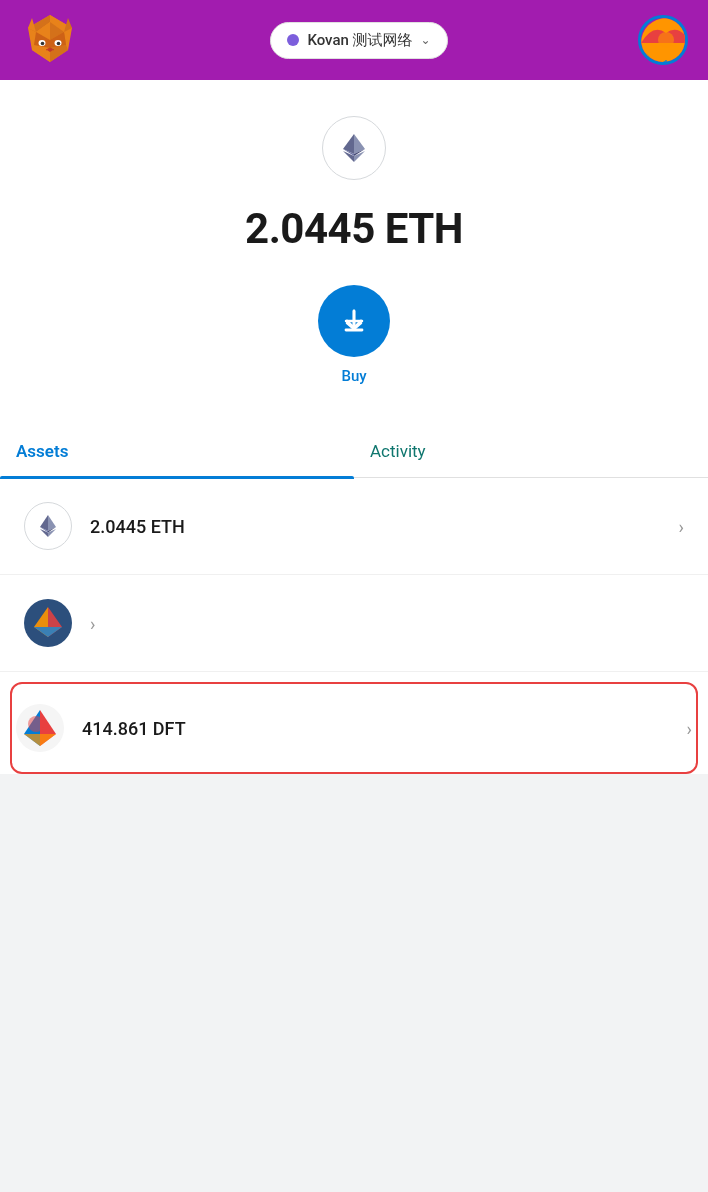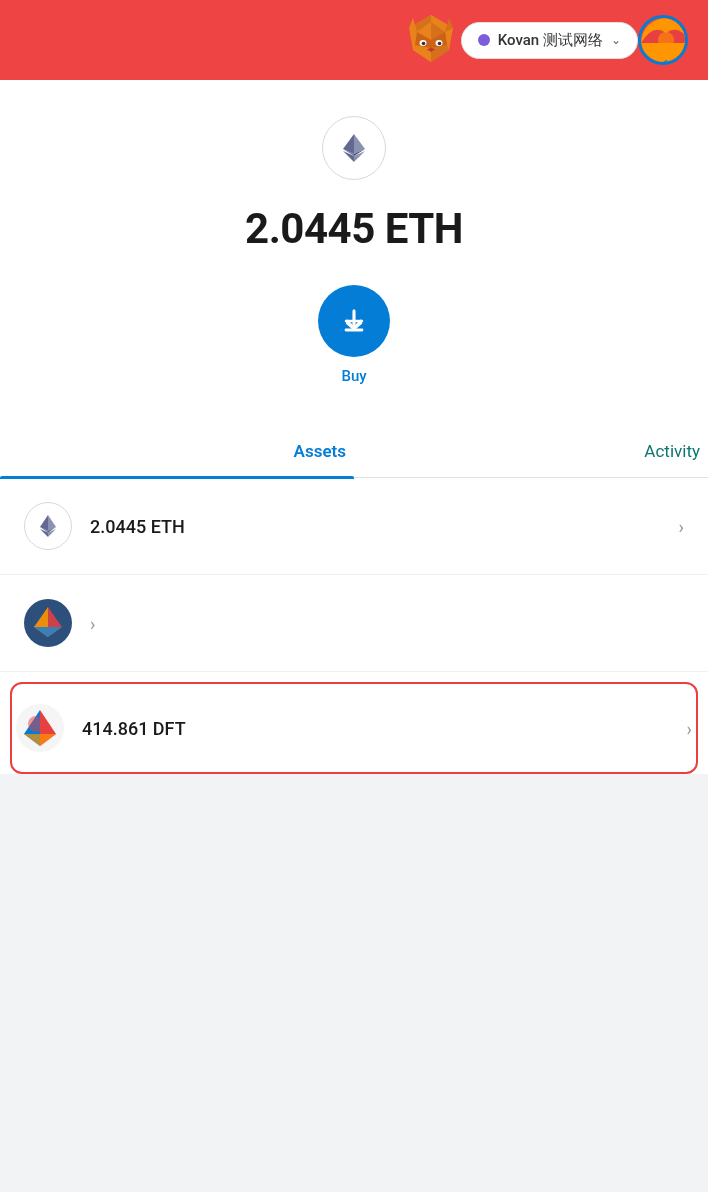--- a/index.html
+++ b/index.html
@@ -8,23 +8,23 @@
       min-height: 1192px;
       font-family: -apple-system, BlinkMacSystemFont, 'Segoe UI', Roboto, sans-serif;
       background: #f2f3f4;
       overflow-x: hidden;
     }
 
     
     .header {
       display: flex;
       align-items: center;
-      justify-content: flex-end;
+      justify-content: space-between;
       padding: 28px 20px;
-      background: #ef4444;
+      background: #a21caf;
       height: 80px;
     }
     .logo-container {
       width: 60px;
       height: 60px;
     }
     .network-selector {
       display: flex;
       align-items: center;
       background: white;
@@ -133,22 +133,22 @@
     }
 
     
     .tabs-container {
       display: flex;
       border-bottom: 1.5px solid #e0e0e0;
       margin-bottom: 0;
     }
     .tab {
       flex: 1;
-      text-align: right;
-      padding: 16px 8px;
+      text-align: left;
+      padding: 16px 16px;
       font-size: 17px;
       cursor: pointer;
       position: relative;
     }
     .tab.active {
       color: #037DD6;
       font-weight: 600;
     }
     .tab.active::after {
       content: '';

